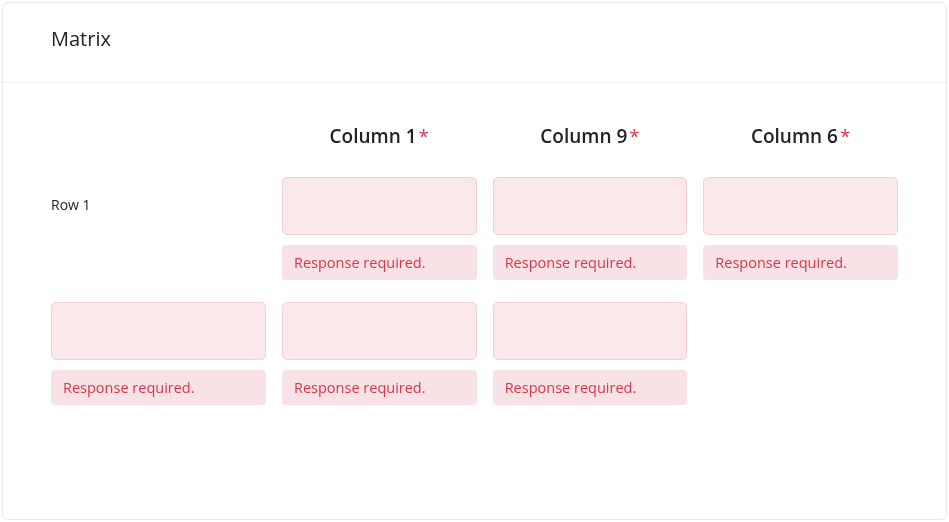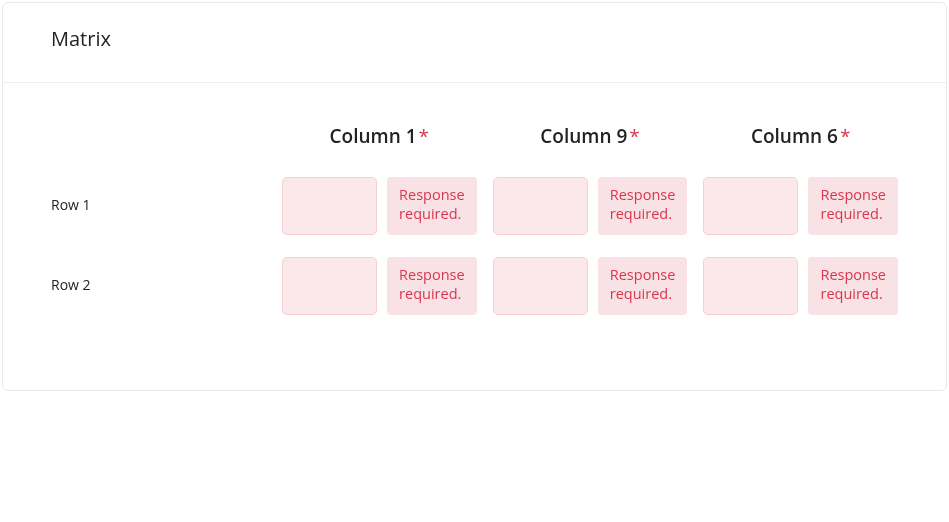--- a/index.html
+++ b/index.html
@@ -8,21 +8,21 @@
       padding: 0;
     }
     body {
       font-family: -apple-system, BlinkMacSystemFont, "Segoe UI", "Open Sans", Helvetica, Arial, sans-serif;
       background: #ffffff;
       width: 949px;
       height: 522px;
     }
     .card {
       width: 945px;
-      height: 389px;
+      height: 518px;
       margin: 2px;
       border: 1px solid #eaeaea;
       border-radius: 6px;
       background: #fff;
       overflow: hidden;
     }
     .card-header {
       padding: 22px 48px 30px 48px;
       border-bottom: 1px solid #eeeeee;
     }
@@ -53,20 +53,21 @@
       margin-left: 2px;
     }
     .row-label {
       font-size: 14px;
       font-weight: 400;
       color: #222;
       padding-top: 18px;
     }
     .cell {
       display: flex;
+      flex-direction: column;
       gap: 10px;
       margin-bottom: 22px;
     }
     .input-box {
       height: 58px;
       background: #fbe8ea;
       border: 1px solid #f4d0d4;
       border-radius: 5px;
       width: 100%;
       font-size: 15px;
@@ -112,21 +113,20 @@
       </div>
       <div class="cell">
         <input class="input-box" type="text" value="" style="">
         <div class="error-msg">Response required.</div>
       </div>
       <div class="cell">
         <input class="input-box" type="text" value="" style="">
         <div class="error-msg">Response required.</div>
       </div>
 
-      <div class="row-label">Row 2</div>
       <div class="cell">
         <input class="input-box" type="text" value="" style="">
         <div class="error-msg">Response required.</div>
       </div>
       <div class="cell">
         <input class="input-box" type="text" value="" style="">
         <div class="error-msg">Response required.</div>
       </div>
       <div class="cell">
         <input class="input-box" type="text" value="" style="">

